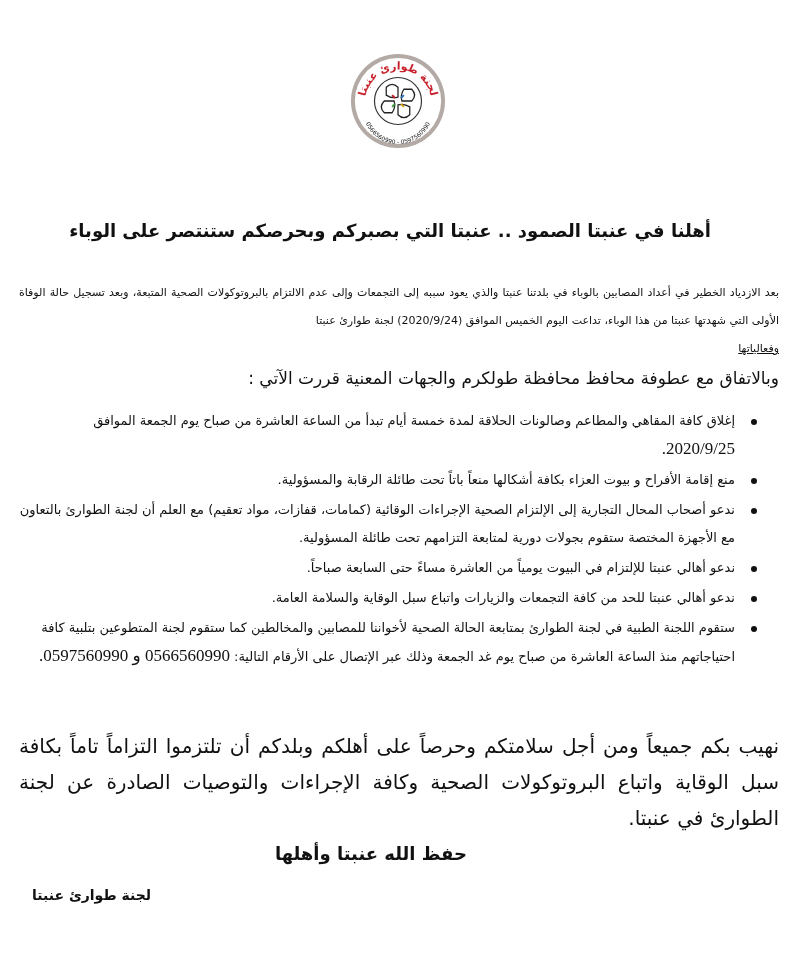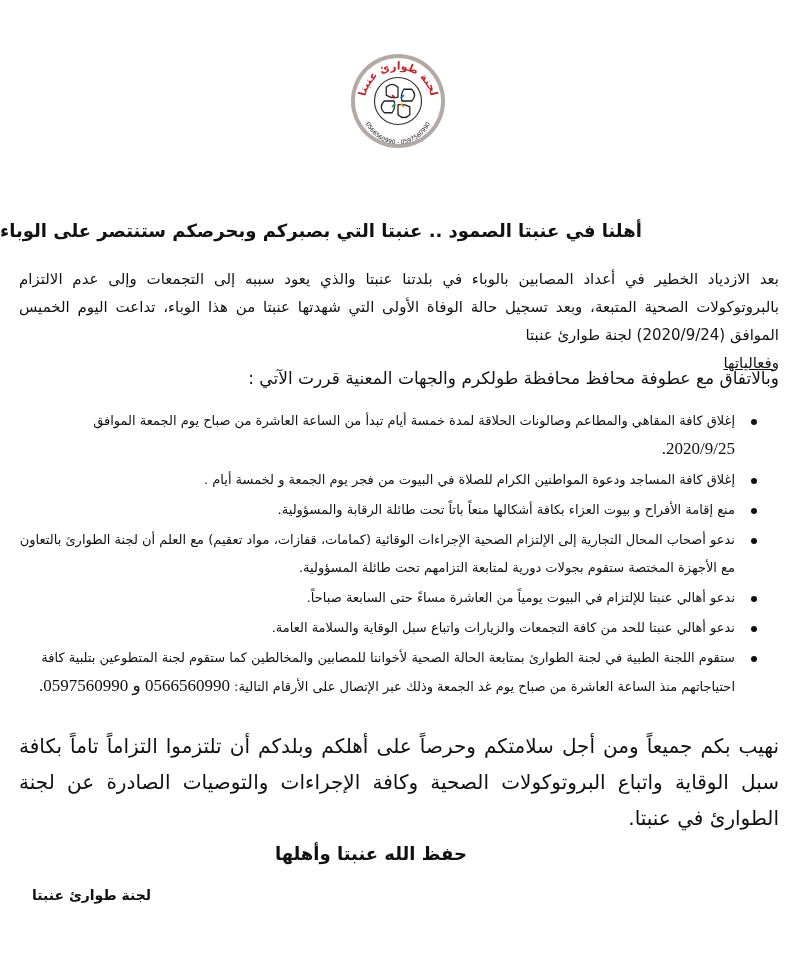--- a/index.html
+++ b/index.html
@@ -29,33 +29,33 @@
       width: 98px;
       height: 98px;
     }
     .logo svg { width: 100%; height: 100%; display: block; }
 
     .heading {
       position: absolute;
       top: 218px;
       left: 0;
       width: 711px;
-      text-align: left;
+      text-align: right;
       font-weight: bold;
       font-size: 18px;
       line-height: 26px;
       white-space: nowrap;
     }
 
     .intro {
       position: absolute;
       right: 20px;
-      top: 265px;
+      top: 279px;
       width: 760px;
-      font-size: 15px;
+      font-size: 11px;
       line-height: 28px;
       text-align: justify;
     }
     .intro p { margin: 0; }
     .intro p.lead { margin-bottom: 0; }
     .intro p.closing-word { margin-top: 0; text-decoration: underline; }
 
     .agreement {
       position: absolute;
       right: 20px;
@@ -162,21 +162,20 @@
 
   <div class="intro">
     <p class="lead">بعد الازدياد الخطير في أعداد المصابين بالوباء في بلدتنا عنبتا والذي يعود سببه إلى التجمعات وإلى عدم الالتزام بالبروتوكولات الصحية المتبعة، وبعد تسجيل حالة الوفاة الأولى التي شهدتها عنبتا من هذا الوباء، تداعت اليوم الخميس الموافق (2020/9/24) لجنة طوارئ عنبتا</p>
     <p class="closing-word">وفعالياتها</p>
   </div>
 
   <div class="agreement">وبالاتفاق مع عطوفة محافظ محافظة طولكرم والجهات المعنية قررت الآتي :</div>
 
   <ul class="decisions">
     <li><span class="bullet"></span><span>إغلاق كافة المقاهي والمطاعم وصالونات الحلاقة لمدة خمسة أيام تبدأ من الساعة العاشرة من صباح يوم الجمعة الموافق </span><span class="num">2020/9/25.</span></li>
-    <li><span class="bullet"></span><span>إغلاق كافة المساجد ودعوة المواطنين الكرام للصلاة في البيوت من فجر يوم الجمعة و لخمسة أيام .</span></li>
     <li><span class="bullet"></span><span>منع إقامة الأفراح و بيوت العزاء بكافة أشكالها منعاً باتاً تحت طائلة الرقابة والمسؤولية.</span></li>
     <li><span class="bullet"></span><span>ندعو أصحاب المحال التجارية إلى الإلتزام الصحية الإجراءات الوقائية (كمامات، قفازات، مواد تعقيم) مع العلم أن لجنة الطوارئ بالتعاون مع الأجهزة المختصة ستقوم بجولات دورية لمتابعة التزامهم تحت طائلة المسؤولية.</span></li>
     <li><span class="bullet"></span><span>ندعو أهالي عنبتا للإلتزام في البيوت يومياً من العاشرة مساءً حتى السابعة صباحاً.</span></li>
     <li><span class="bullet"></span><span>ندعو أهالي عنبتا للحد من كافة التجمعات والزيارات واتباع سبل الوقاية والسلامة العامة.</span></li>
     <li><span class="bullet"></span><span>ستقوم اللجنة الطبية في لجنة الطوارئ بمتابعة الحالة الصحية لأخواننا للمصابين والمخالطين كما ستقوم لجنة المتطوعين بتلبية كافة احتياجاتهم منذ الساعة العاشرة من صباح يوم غد الجمعة وذلك عبر الإتصال على الأرقام التالية:  </span><span class="num">0566560990 و 0597560990.</span></li>
   </ul>
 
   <div class="appeal">نهيب بكم جميعاً ومن أجل سلامتكم وحرصاً على أهلكم وبلدكم أن تلتزموا التزاماً تاماً بكافة سبل الوقاية واتباع البروتوكولات الصحية وكافة الإجراءات والتوصيات الصادرة عن لجنة الطوارئ في عنبتا.</div>
 
   <div class="blessing">حفظ الله عنبتا وأهلها</div>

